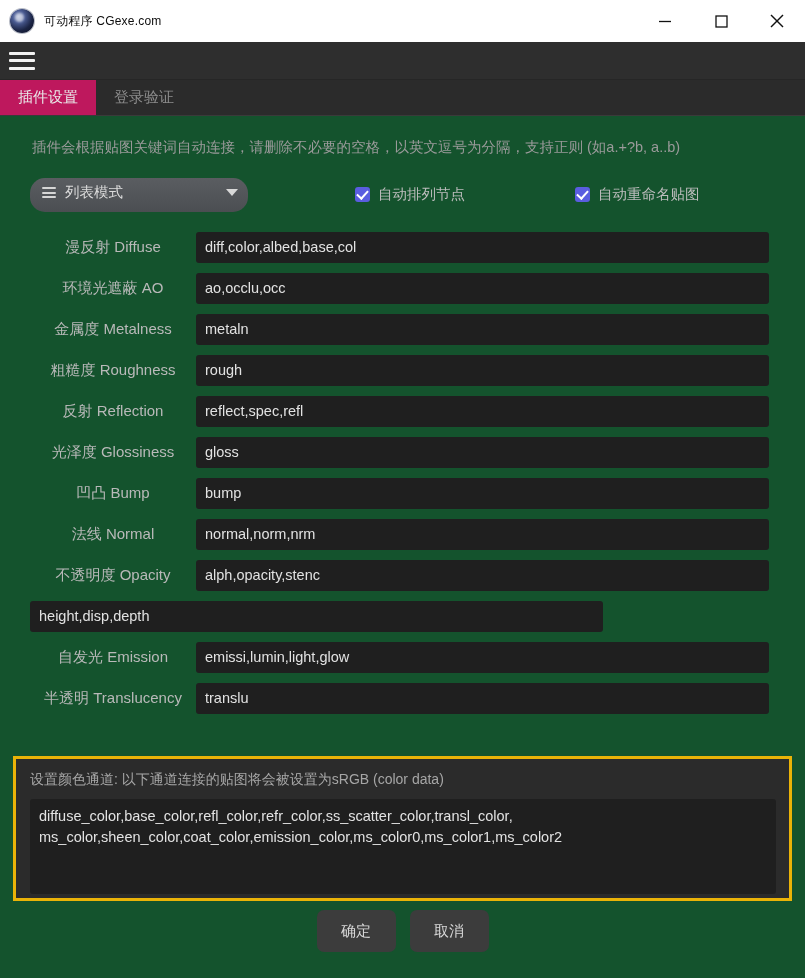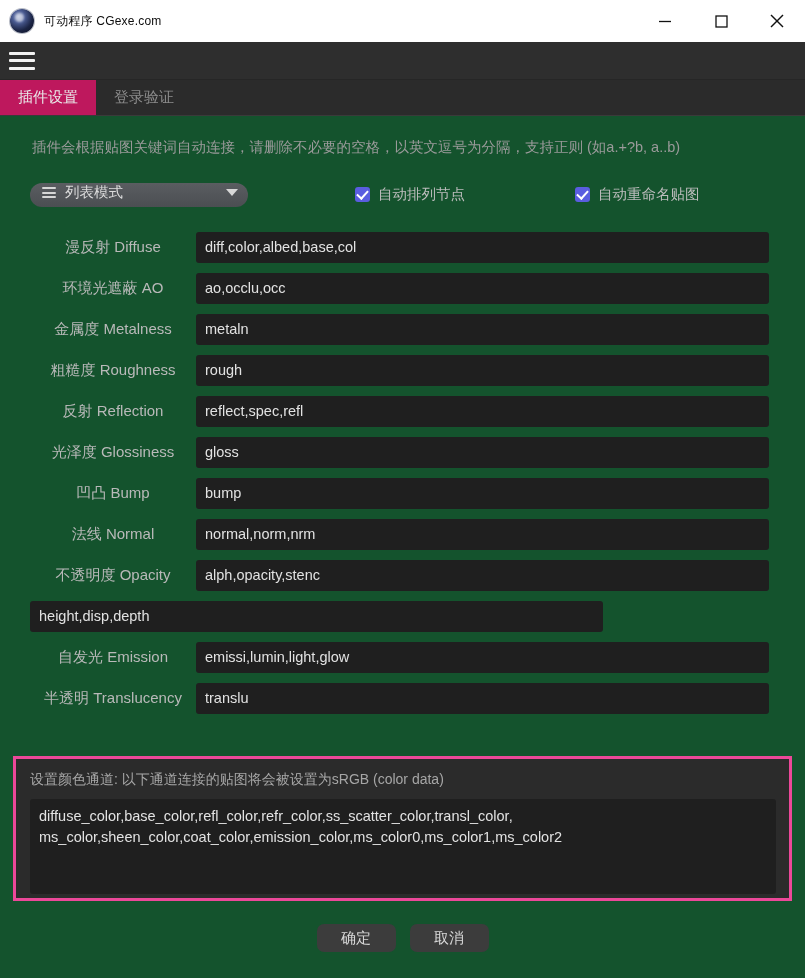--- a/index.html
+++ b/index.html
@@ -60,21 +60,21 @@
 
   .desc {
     color: #9a9a9a; font-size: 14.5px; padding: 22px 18px 0 32px; line-height: 1.3;
     white-space: nowrap;
   }
 
   .optionrow {
     display: flex; align-items: center; margin-top: 22px; padding-left: 30px; height: 32px;
   }
   .listmode {
-    width: 218px; height: 24px; border-radius: 15px;
+    width: 218px; height: 34px; border-radius: 15px;
     background: linear-gradient(180deg, #5a5d61 0%, #4b4e52 100%);
     display: flex; align-items: center; padding: 0 10px 4px 12px;
     color: #dcdcdc; font-size: 14.5px; justify-content: flex-end;
   }
   .listmode .lm-icon { width: 14px; height: 11px; display:flex; flex-direction:column; justify-content:space-between; margin-right: 9px; }
   .listmode .lm-icon i { display:block; height:2px; background:#d6d6d6; border-radius:1px; }
   .listmode .lm-label { flex: 1 1 auto; }
   .listmode .caret {
     width:0;height:0;border-left:6px solid transparent;border-right:6px solid transparent;
     border-top:7px solid #d8d8d8;
@@ -100,33 +100,33 @@
   }
   .row .fld {
     flex: 0 0 573px; height: 31px; background: #1f1f1f; border-radius: 3px;
     display: flex; align-items: center; padding-left: 9px;
     color: #e2e2e2; font-size: 14.5px;
   }
 
   
   .srgb-box {
     position: absolute; left: 13px; top: 30px; width: 779px; height: 145px;
-    border: 3px solid #ec4899; background: #2b2b2b; padding: 12px 14px 0 14px;
+    border: 3px solid #eab308; background: #2b2b2b; padding: 12px 14px 0 14px;
   }
   .srgb-wrap { position: relative; margin-top: 7px; height: 152px; }
   .srgb-title { color: #a6a6a6; font-size: 14px; white-space: nowrap; }
   .srgb-area {
     margin-top: 10px; width: 746px; height: 95px; background: #1f1f1f; border-radius: 3px;
     padding: 7px 0 0 9px; color: #e2e2e2; font-size: 14.5px; line-height: 1.45;
   }
 
   
   .footer { position: absolute; left: 0; right: 0; bottom: 26px; display: flex; justify-content: center; gap: 14px; }
   .btn {
-    width: 79px; height: 28px; border-radius: 7px; background: #3c3c3c;
+    width: 79px; height: 42px; border-radius: 7px; background: #3c3c3c;
     display: flex; align-items: center; justify-content: center;
     color: #d9d9d9; font-size: 15px;
   }
 </style>
 </head>
 <body>
 
 <div class="window">
 
   <div class="titlebar">

